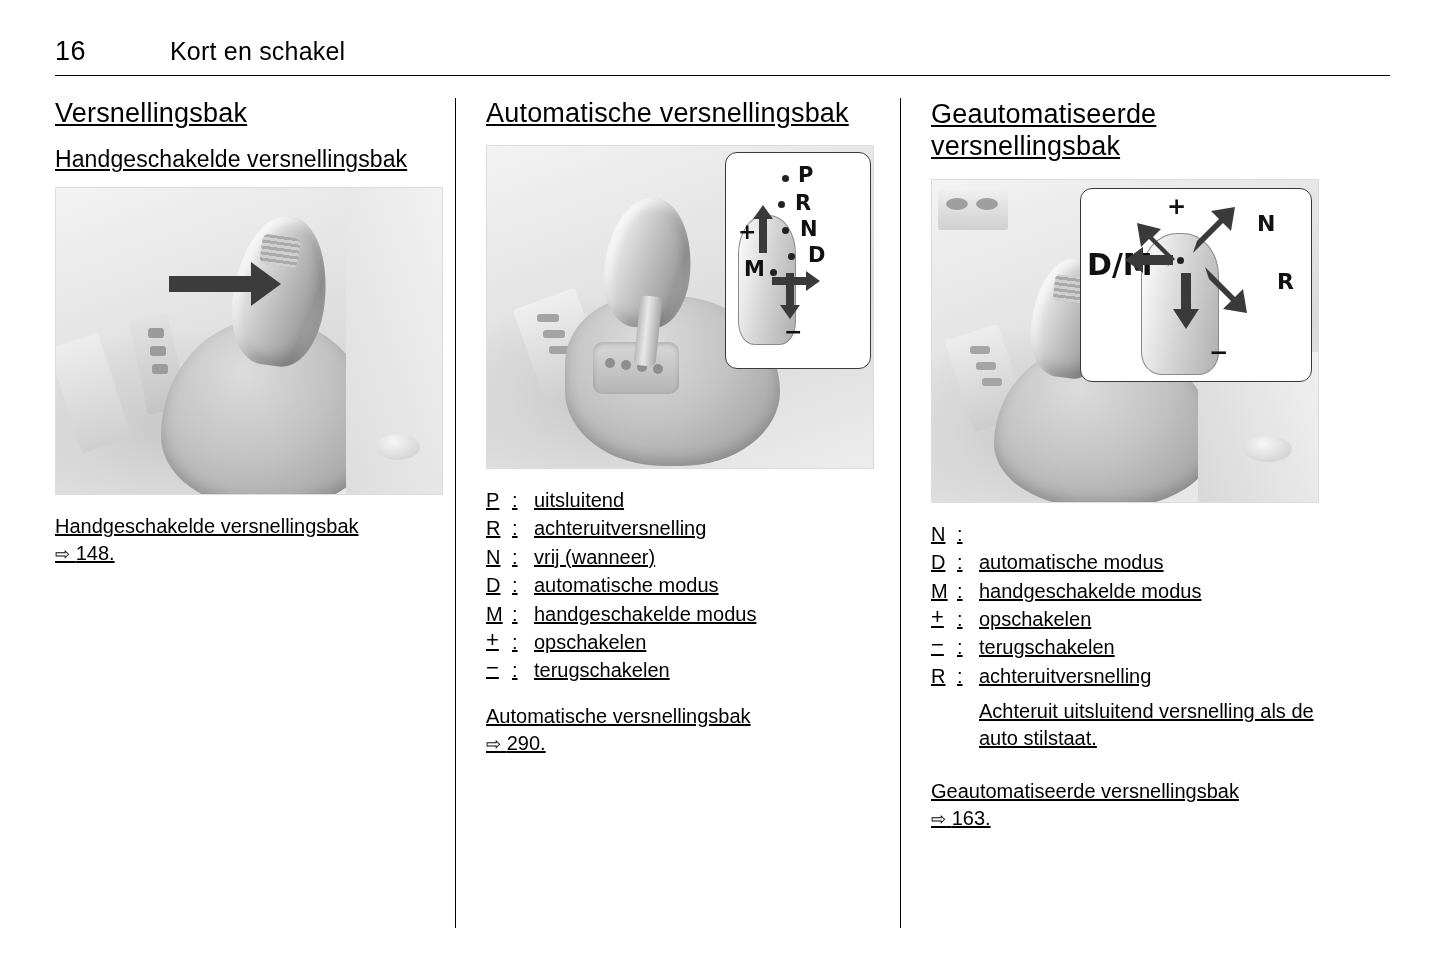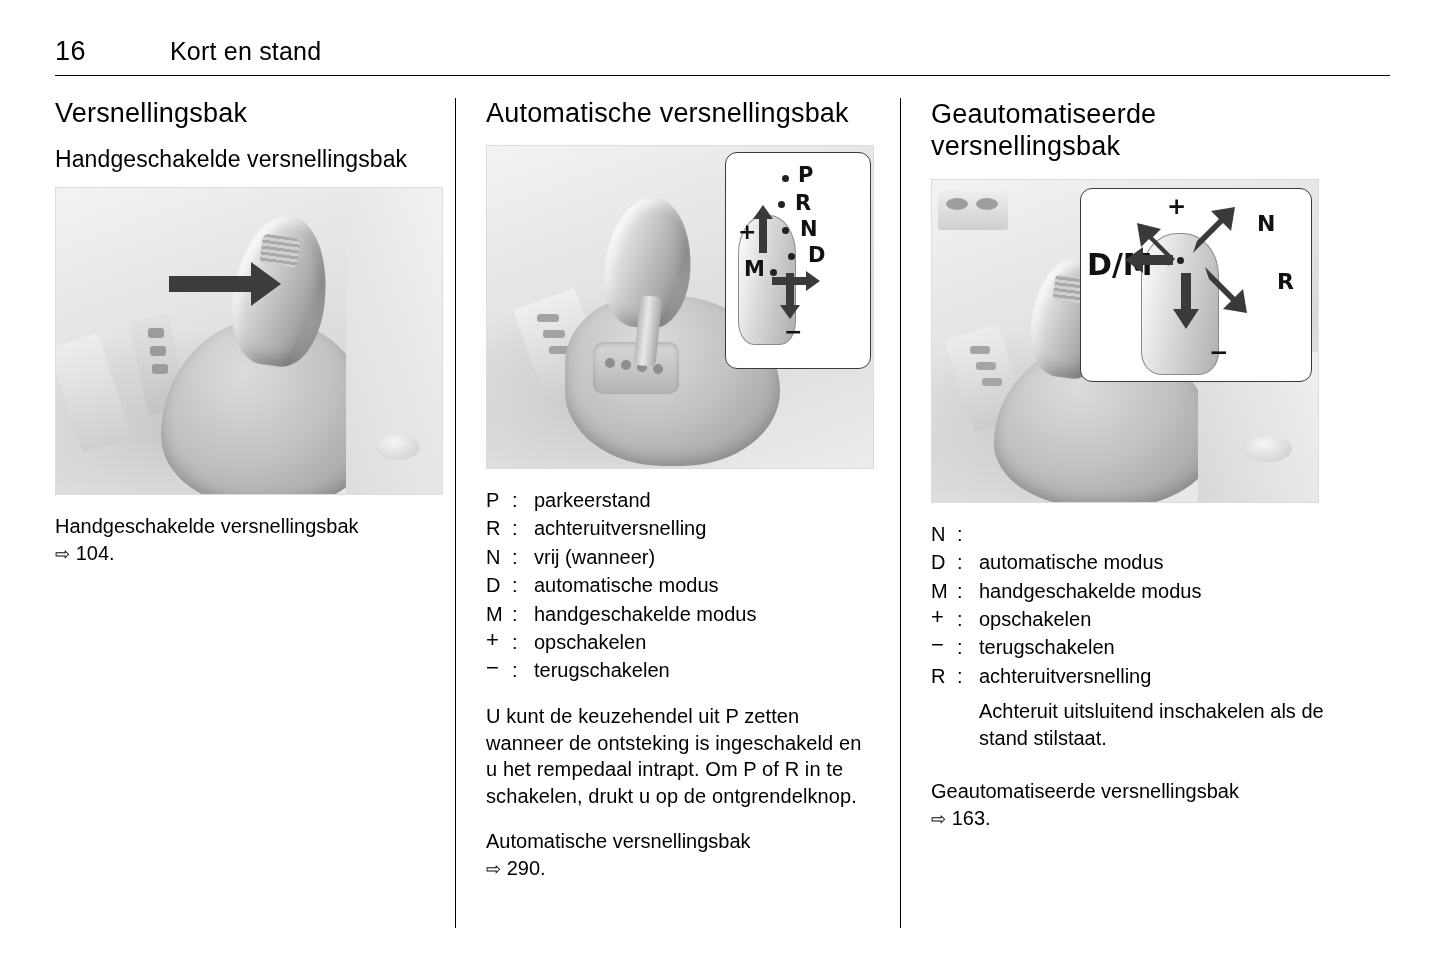--- a/index.html
+++ b/index.html
@@ -37,20 +37,21 @@
     letter-spacing: 0.5px;
   }
   .header-title {
     font-size: 25px;
     letter-spacing: 0.2px;
   }
   
   .columns {
     display: flex;
     height: 830px;
+    text-decoration: underline;
   }
   .col {
     position: relative;
     box-sizing: border-box;
   }
   .col-1 { width: 400px; padding-right: 28px; }
   .col-2 { width: 445px; padding-left: 30px; padding-right: 28px; border-left: 1.2px solid #000; }
   .col-3 { width: 445px; padding-left: 30px; border-left: 1.2px solid #000; }
 
   h1.sec-title {
@@ -172,21 +173,21 @@
     border-radius: 50%;
   }
 </style>
 </head>
 <body>
 
 <div class="page">
 
   <div class="header">
     <div class="page-number">16</div>
-    <div class="header-title">Kort en stand</div>
+    <div class="header-title">Kort en schakel</div>
   </div>
 
   <div class="columns">
 
     <div class="col col-1">
       <h1 class="sec-title">Versnellingsbak</h1>
       <h2 class="sub-title">Handgeschakelde versnellingsbak</h2>
 
       <div class="figure fig-1">
         <div class="console-bg"></div>
@@ -208,21 +209,21 @@
           </g>
         </svg>
 
         <div style="position:absolute;right:0;top:0;width:96px;height:306px;background:linear-gradient(250deg,#f2f2f2,#dddddd);"></div>
         <div style="position:absolute;right:22px;bottom:34px;width:44px;height:26px;border-radius:50%;background:radial-gradient(ellipse at 40% 30%,#f6f6f6,#c9c9c9);"></div>
       </div>
 
       <div class="ref-line">
         <span>Handgeschakelde versnellingsbak</span><br>
         <span class="arrow-ref">⇨</span>
-        <span>104.</span>
+        <span>148.</span>
       </div>
     </div>
 
     <div class="col col-2">
       <h1 class="sec-title">Automatische versnellingsbak</h1>
 
       <div class="figure fig-2">
         <div class="console-bg"></div>
         <div class="panel-strip" style="left:40px;top:150px;width:66px;height:96px;transform:rotate(-20deg);background:linear-gradient(180deg,#efefef,#d0d0d0);"></div>
         <div class="panel-strip" style="left:50px;top:168px;width:22px;height:8px;background:#a3a3a3;"></div>
@@ -259,21 +260,21 @@
             <polygon points="46,132 46,124 80,124 80,118 94,128 80,138 80,132" fill="#3a3a3a"></polygon>
             <polygon points="60,120 68,120 68,152 74,152 64,166 54,152 60,152" fill="#3a3a3a"></polygon>
           </svg>
         </div>
       </div>
 
       <ul class="legend">
         <li>
             <span class="key">P</span>
             <span class="colon">:</span>
-            <span class="val">parkeerstand</span>
+            <span class="val">uitsluitend</span>
           </li>
         <li>
             <span class="key">R</span>
             <span class="colon">:</span>
             <span class="val">achteruitversnelling</span>
           </li>
         <li>
             <span class="key">N</span>
             <span class="colon">:</span>
             <span class="val">vrij (wanneer)</span>
@@ -293,21 +294,20 @@
             <span class="colon">:</span>
             <span class="val">opschakelen</span>
           </li>
         <li>
             <span class="key sym">−</span>
             <span class="colon">:</span>
             <span class="val">terugschakelen</span>
           </li>
       </ul>
 
-      <p class="body">U kunt de keuzehendel uit P zetten wanneer de ontsteking is ingeschakeld en u het rempedaal intrapt. Om P of R in te schakelen, drukt u op de ontgrendelknop.</p>
       <div class="ref-line">
         <span>Automatische versnellingsbak</span><br>
         <span class="arrow-ref">⇨</span>
         <span>290.</span>
       </div>
     </div>
 
     <div class="col col-3">
       <h1 class="sec-title" style="line-height:1.2;">Geautomatiseerde versnellingsbak</h1>
 
@@ -374,21 +374,21 @@
             <span class="colon">:</span>
             <span class="val">terugschakelen</span>
           </li>
         <li>
             <span class="key">R</span>
             <span class="colon">:</span>
             <span class="val">achteruitversnelling</span>
           </li>
       </ul>
       <div class="legend" style="margin-top:-10px;">
-        <span class="note">Achteruit uitsluitend inschakelen als de stand stilstaat.</span>
+        <span class="note">Achteruit uitsluitend versnelling als de auto stilstaat.</span>
       </div>
 
       <div class="ref-line" style="margin-top:26px;">
         <span>Geautomatiseerde versnellingsbak</span><br>
         <span class="arrow-ref">⇨</span>
         <span>163.</span>
       </div>
     </div>
 
   </div>

